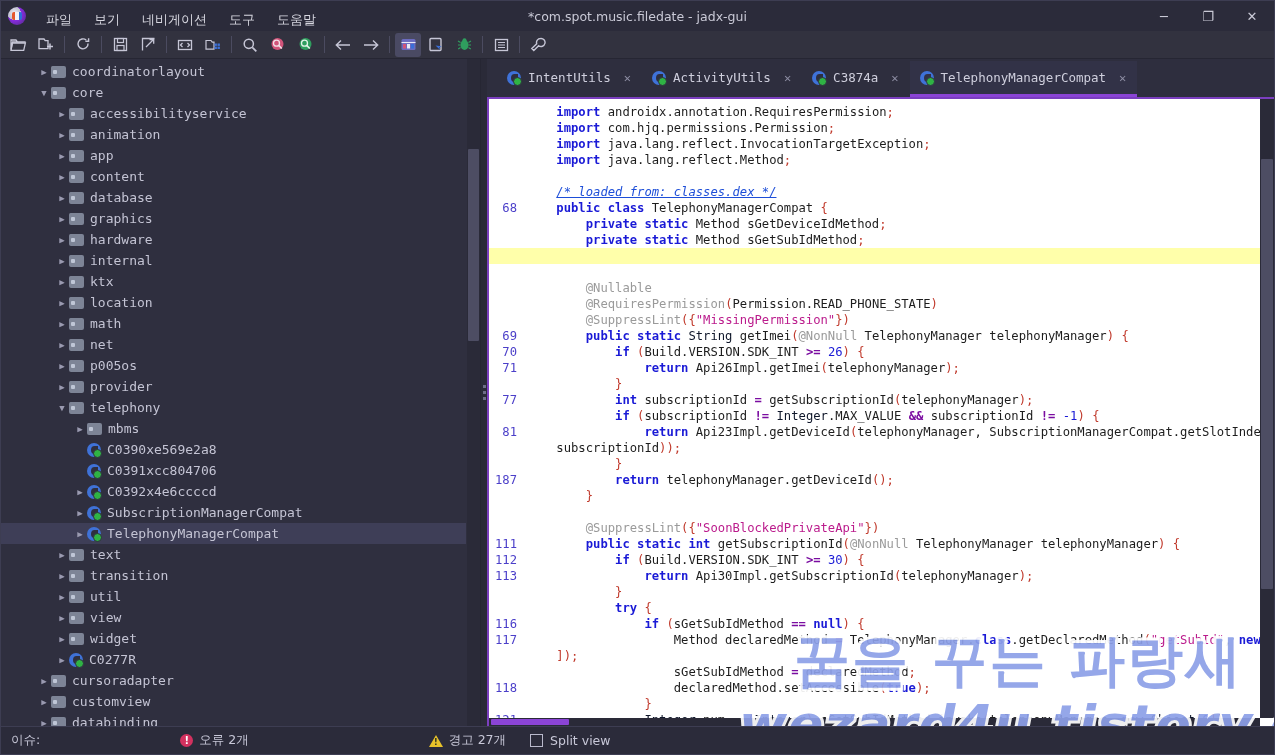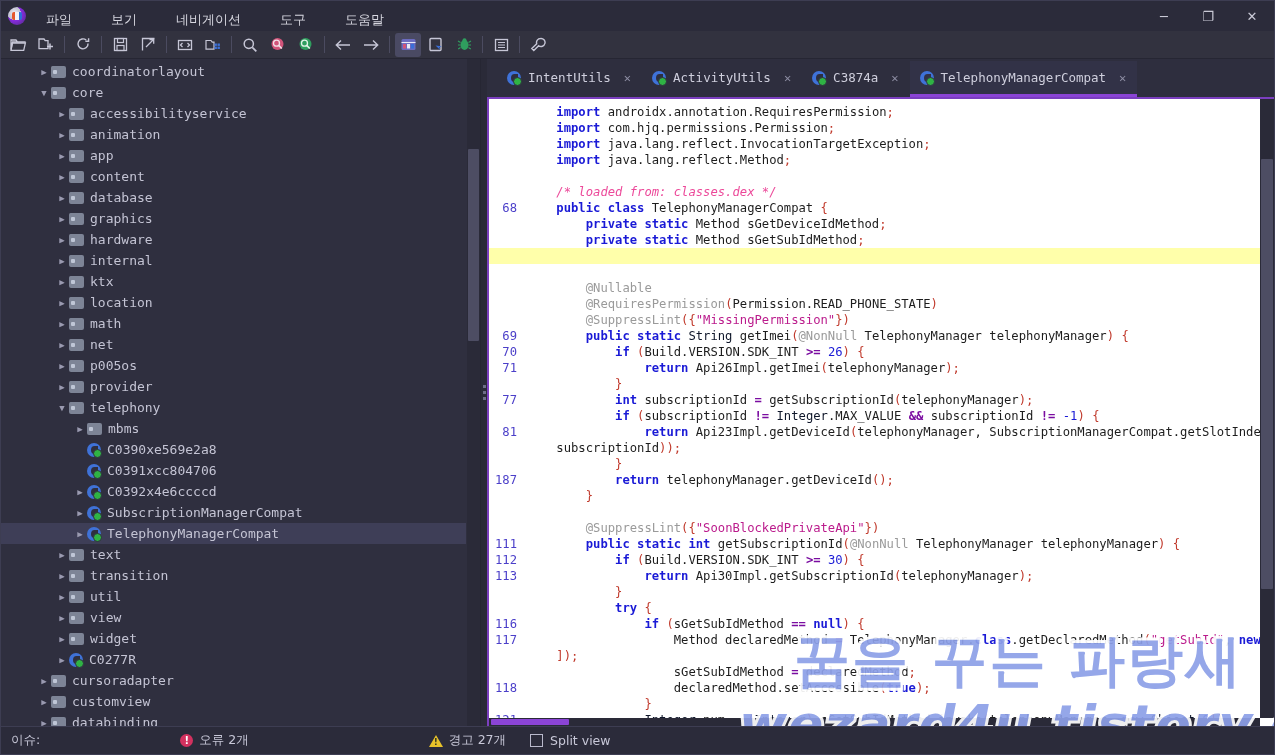--- a/index.html
+++ b/index.html
@@ -27,21 +27,21 @@
     width: 18px; height: 18px; margin-left: 7px; margin-right: 9px;
     border-radius: 50%;
     background: radial-gradient(circle at 35% 35%, #f0f0f5 0%, #bdbdd0 40%, #8a2be2 41%, #4b2c7f 100%);
     position: relative; flex: none;
   }
   .logo::after {
     content: ""; position: absolute; left: 4px; top: 5px;
     width: 10px; height: 8px; border-radius: 2px;
     background: linear-gradient(90deg,#e4572e 0%, #e4572e 33%, #f2f2f7 34%, #f2f2f7 66%, #2e6fd9 67%);
   }
-  .menubar { display: flex; align-items: center; gap: 17px; margin-top: 7px; }
+  .menubar { display: flex; align-items: center; gap: 0; margin-top: 7px; }
   .menu-item {
     color: #d7d7e0; font-size: 13px; padding: 3px 11px;
     font-family: "DejaVu Sans", sans-serif; cursor: default;
   }
   .win-title {
     position: absolute; left: 0; right: 0; text-align: center;
     color: #c9c9d6; font-size: 12.5px; pointer-events: none;
   }
   .win-controls { margin-left: auto; display: flex; height: 30px; z-index: 2; }
   .win-btn {
@@ -167,21 +167,21 @@
   .ln {
     display: inline-block; width: 38px; text-align: right;
     color: #4b3fc9; padding-right: 10px;
     font-family: "DejaVu Sans Mono", monospace;
   }
   .hl-line { display: block; background: #ffffaa; }
   .kw   { color: #1a1ad6; font-weight: bold; }
   .kw2  { color: #7a0ca0; font-weight: bold; }
   .typ  { color: #0f172a; }
   .ann  { color: #9a9a9a; }
-  .cmt  { color: #ec4899; font-style: italic; }
+  .cmt  { color: #1d4ed8; font-style: italic; text-decoration: underline; }
   .str  { color: #bb1b8c; }
   .num  { color: #1a1ad6; }
   .pun  { color: #c0392b; }
 
   .code-vscroll {
     position: absolute; right: 0; top: 0; width: 14px; bottom: 8px;
     background: #2a2a38;
   }
   .code-vthumb {
     position: absolute; right: 1px; top: 60px; width: 12px; height: 430px;
@@ -244,20 +244,21 @@
 
   <div class="titlebar">
     <div class="logo"></div>
     <div class="menubar">
       <div class="menu-item">파일</div>
       <div class="menu-item">보기</div>
       <div class="menu-item">네비게이션</div>
       <div class="menu-item">도구</div>
       <div class="menu-item">도움말</div>
     </div>
+    <div class="win-title">*com.spot.music.filedate - jadx-gui</div>
     <div class="win-controls">
       <div class="win-btn">─</div>
       <div class="win-btn">❐</div>
       <div class="win-btn close">✕</div>
     </div>
   </div>
 
   <div class="toolbar">
     <div class="tb-btn">
       <svg width="17" height="14" viewBox="0 0 17 14">

